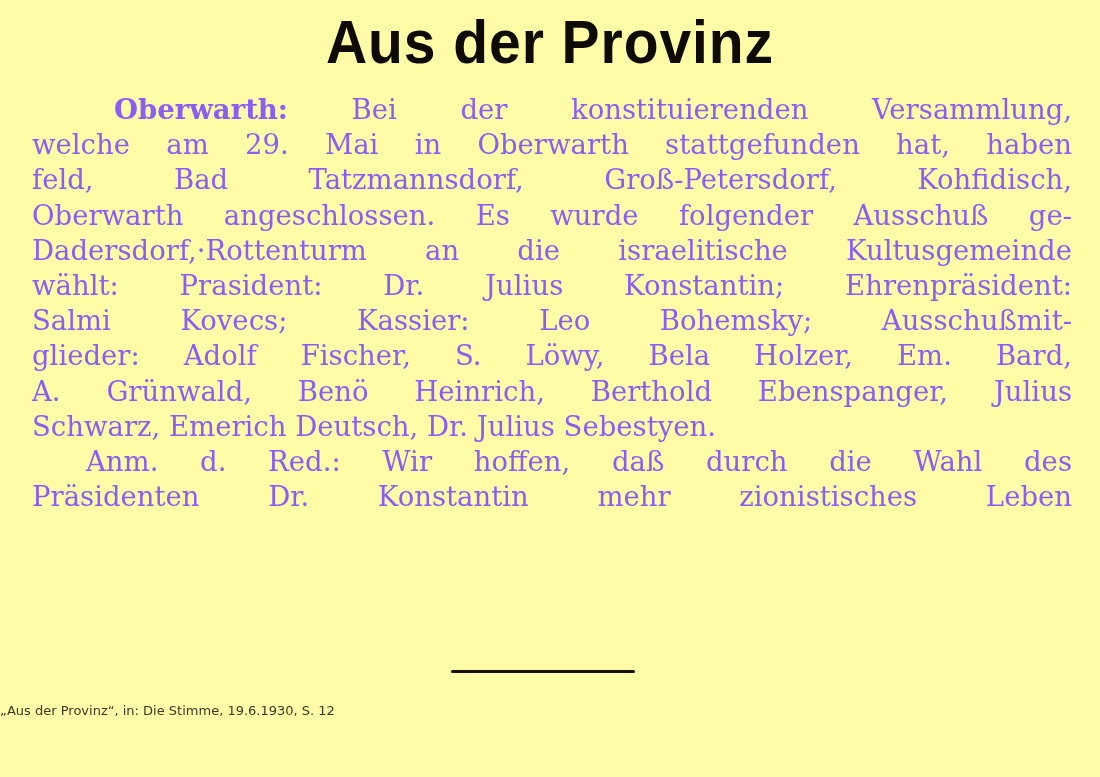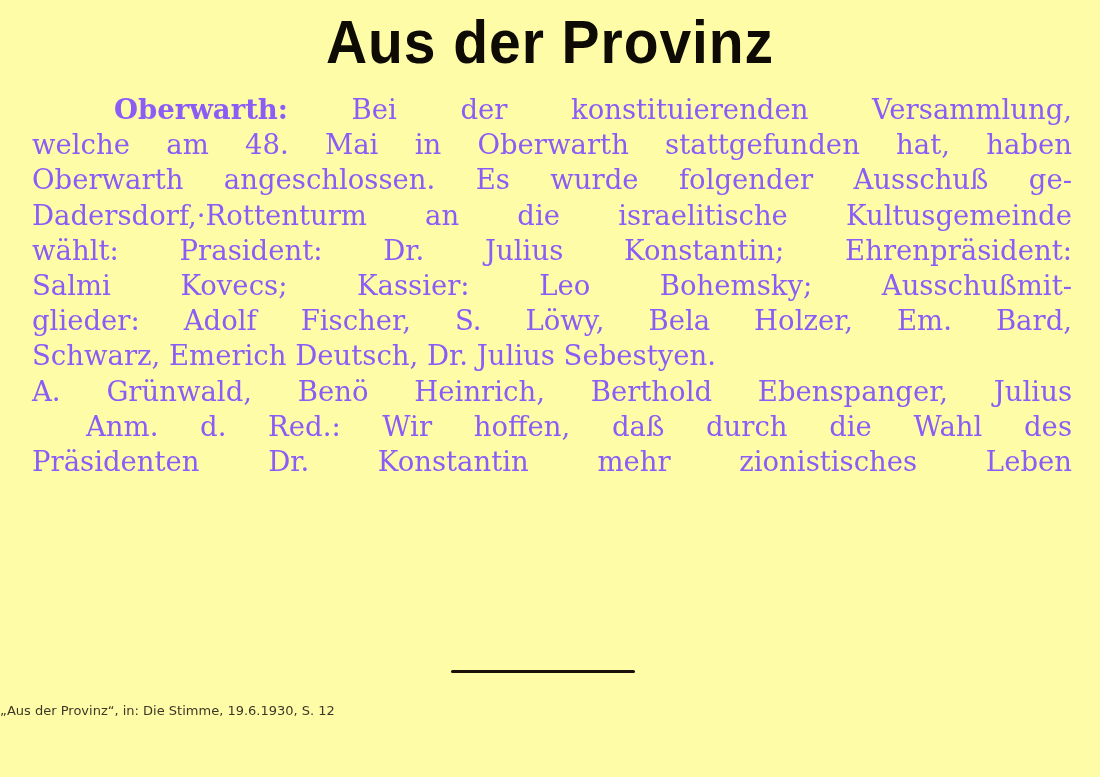--- a/index.html
+++ b/index.html
@@ -85,28 +85,29 @@
     }
   </style>
 </head>
 <body>
 
 <div class="clipping">
   <div class="headline">Aus der Provinz</div>
 
   <div class="article">
     <span class="line indent"><span class="bold">Oberwarth:</span><span> Bei der  konstituierenden  Versammlung,</span></span>
-    <span class="line">welche am 48. Mai in Oberwarth stattgefunden hat, haben</span>
+    <span class="line">welche am 29. Mai in Oberwarth stattgefunden hat, haben</span>
+    <span class="line">feld, Bad  Tatzmannsdorf,  Groß-Petersdorf,  Kohfidisch,</span>
     <span class="line">Oberwarth angeschlossen. Es wurde folgender Ausschuß ge-</span>
     <span class="line">Dadersdorf,·Rottenturm an die israelitische Kultusgemeinde</span>
     <span class="line">wählt: Prasident: Dr. Julius Konstantin; Ehrenpräsident:</span>
     <span class="line">Salmi Kovecs; Kassier:  Leo  Bohemsky;  Ausschußmit-</span>
     <span class="line">glieder: Adolf Fischer, S. Löwy, Bela Holzer, Em. Bard,</span>
+    <span class="line">A. Grünwald, Benö Heinrich, Berthold Ebenspanger, Julius</span>
     <span class="line last">Schwarz, Emerich Deutsch, Dr. Julius Sebestyen.</span>
-    <span class="line">A. Grünwald, Benö Heinrich, Berthold Ebenspanger, Julius</span>
     <span class="line indent-small">Anm. d. Red.: Wir hoffen, daß durch die Wahl des</span>
     <span class="line">Präsidenten  Dr.  Konstantin  mehr  zionistisches  Leben</span>
   </div>
 
   <div class="rule"></div>
 </div>
 
 <div class="citation">„Aus der Provinz“, in: Die Stimme, 19.6.1930, S. 12</div>
 
 </body></html>

